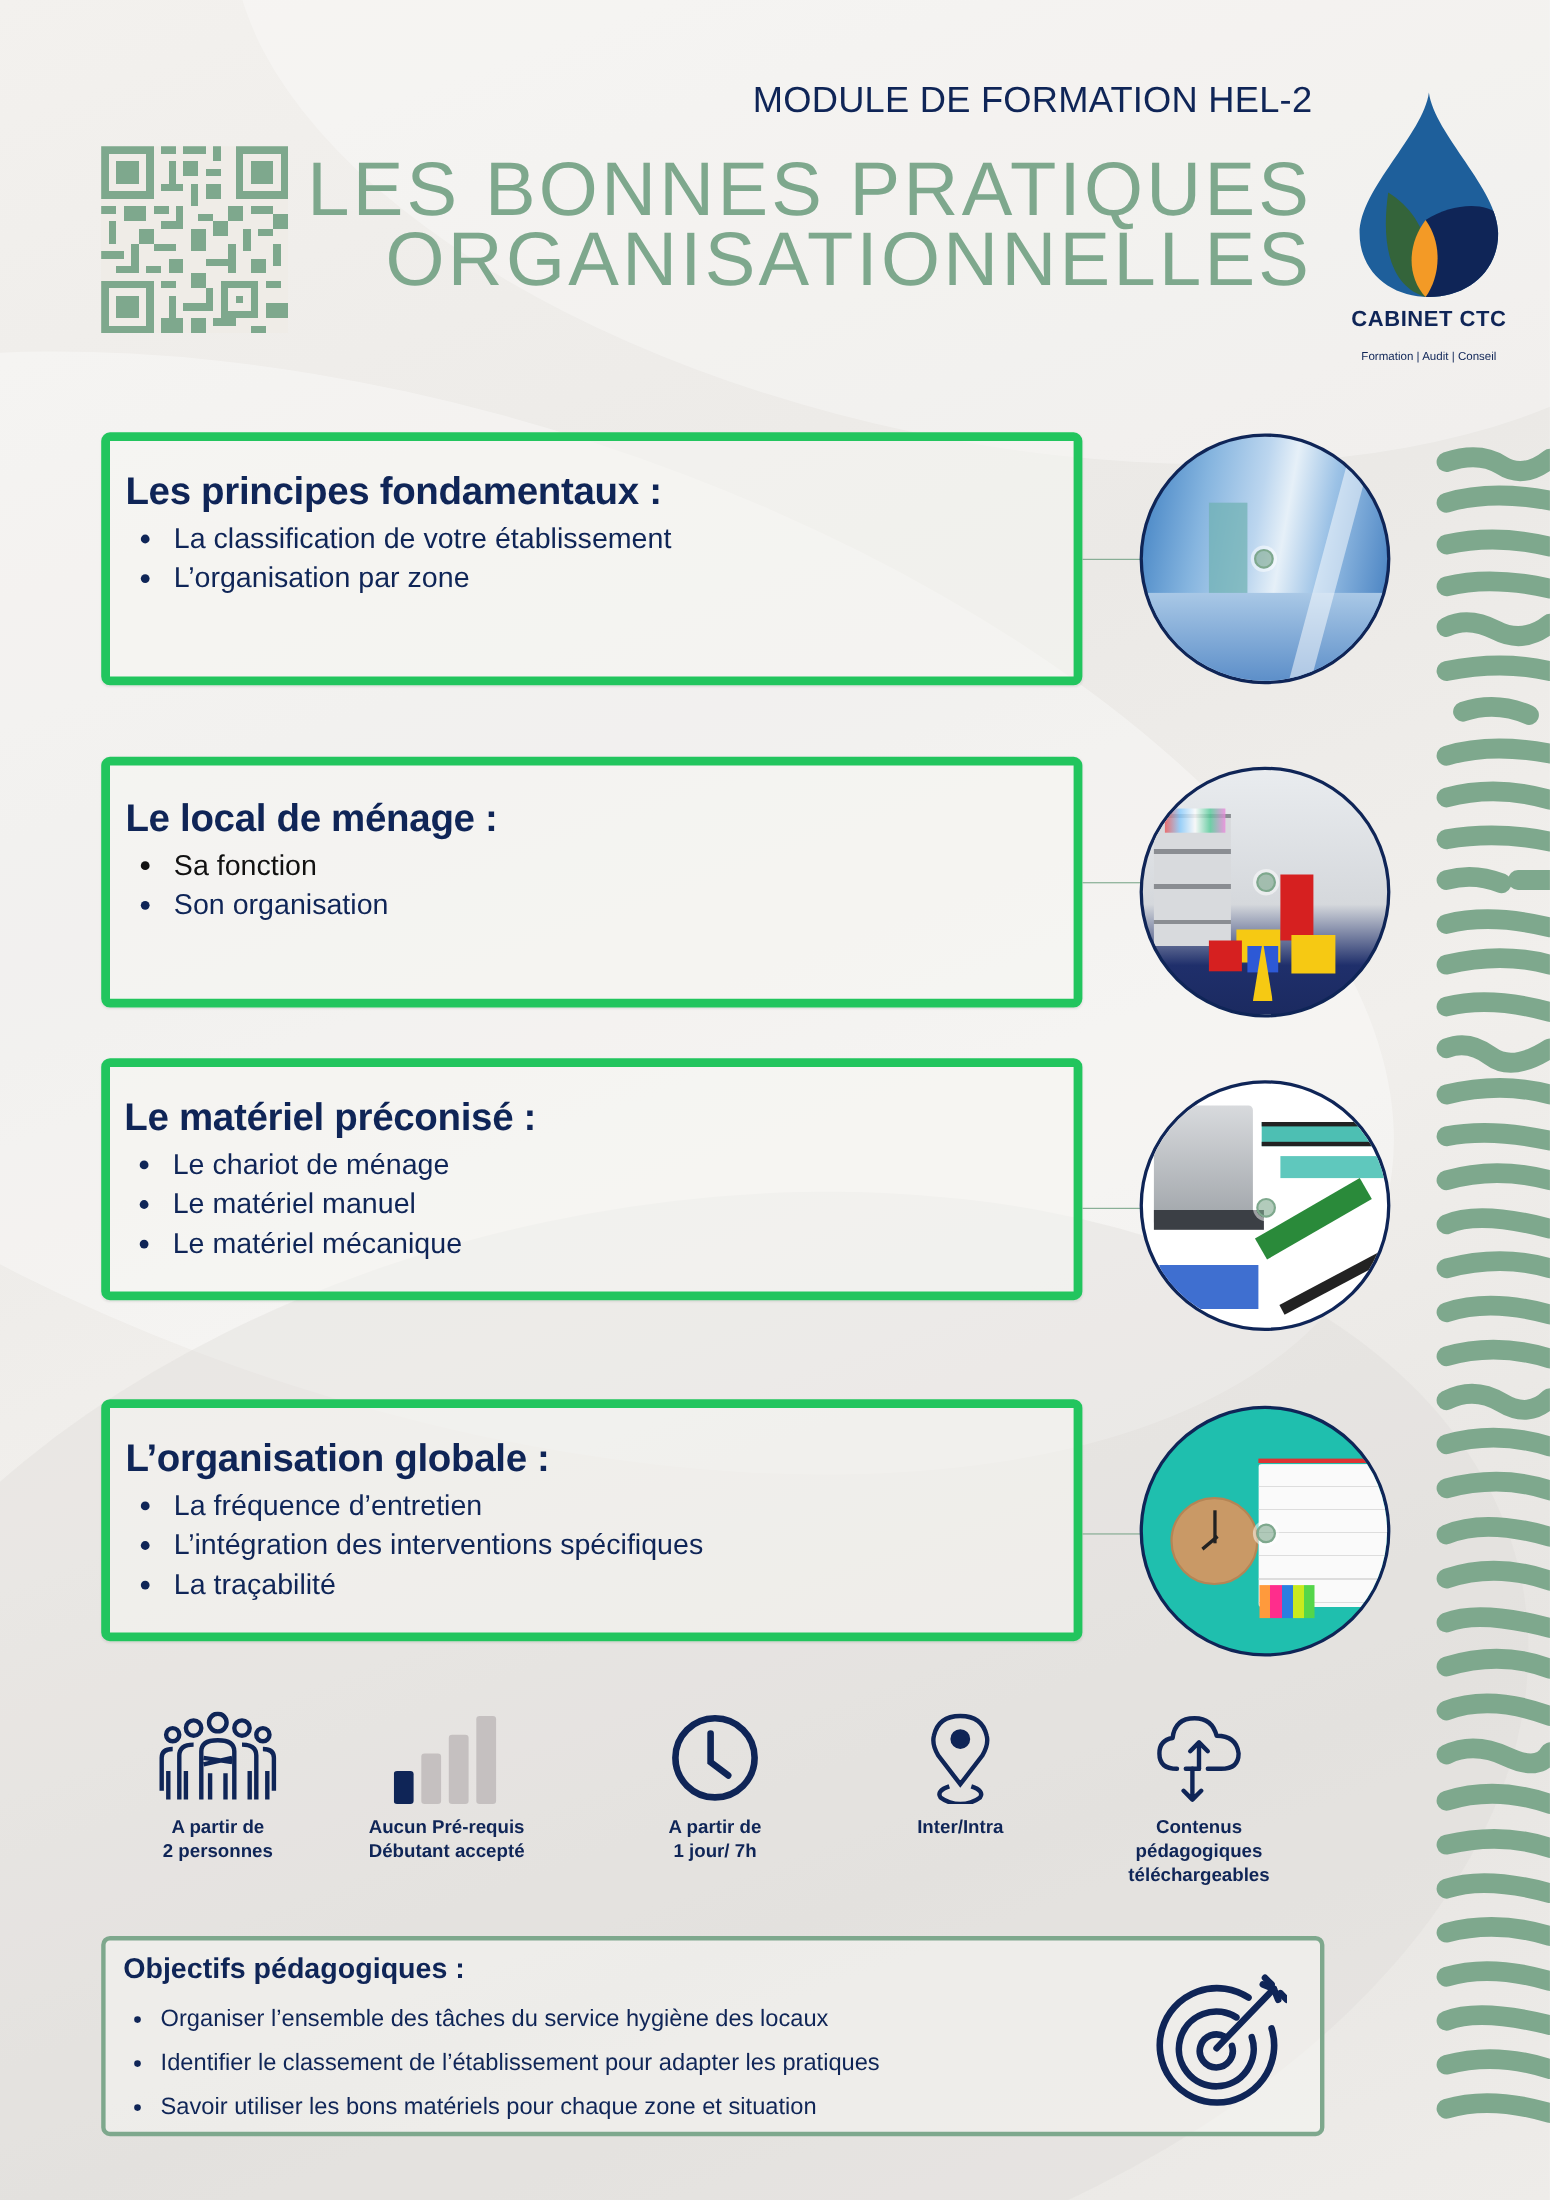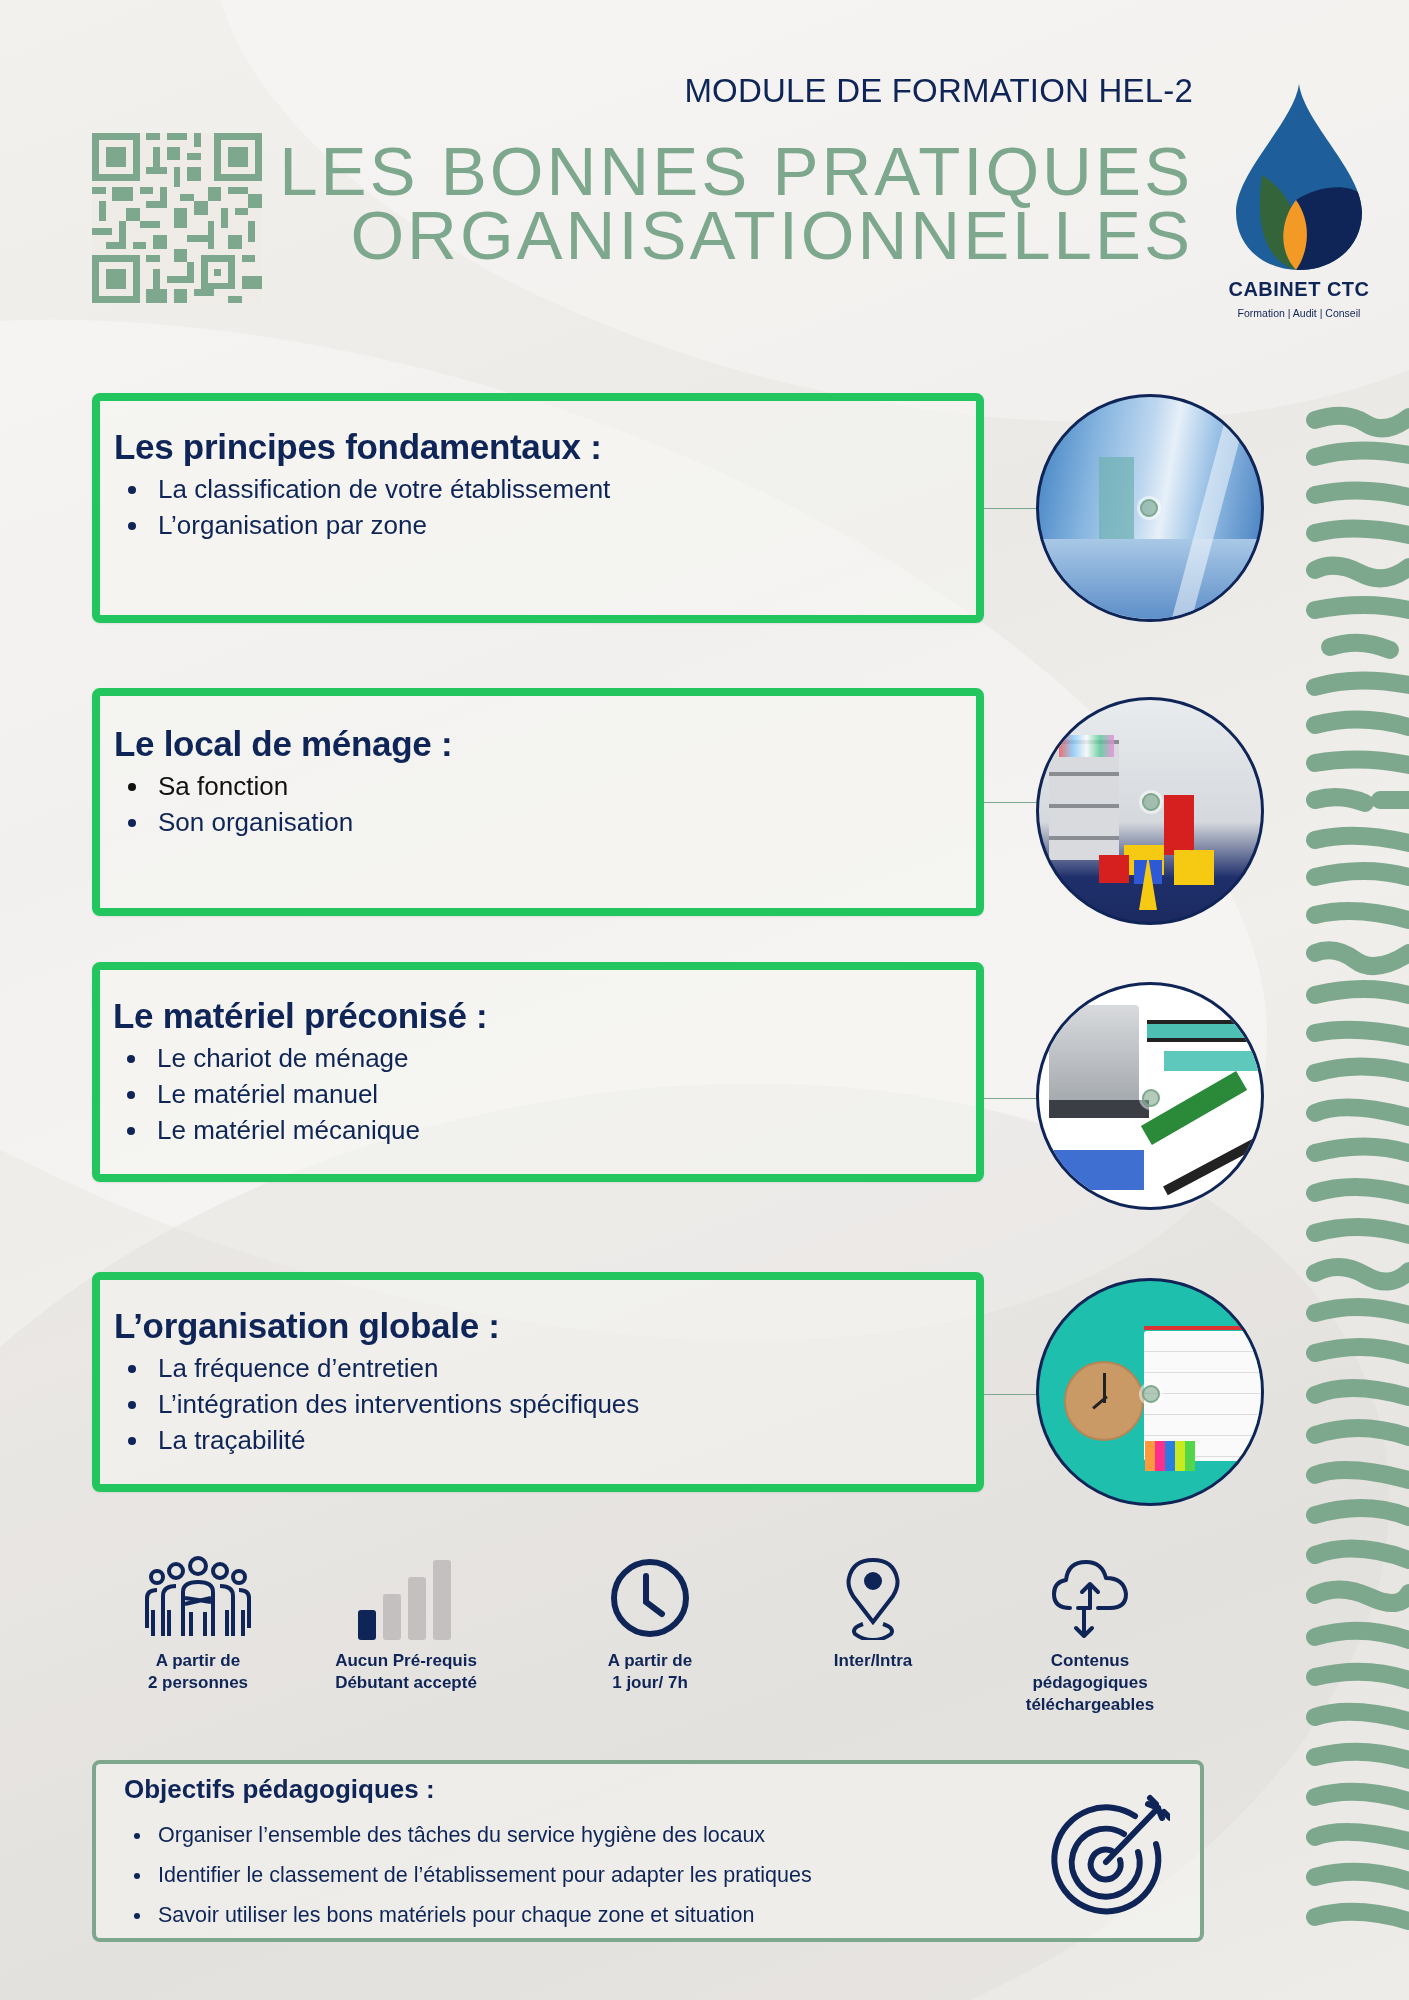--- a/index.html
+++ b/index.html
@@ -21,21 +21,21 @@
     position: absolute; right: 216px; top: 72px;
     font-weight: 400; font-size: 33px; letter-spacing: 0.2px; color: #0f2557;
   }
   .main-title {
     position: absolute; right: 216px; top: 140px; text-align: right;
     font-size: 69px; line-height: 64px; color: #7ea88d; letter-spacing: 3px; font-weight: 400;
   }
   .qr { position: absolute; left: 92px; top: 133px; width: 170px; height: 170px; }
   .logo { position: absolute; left: 1214px; top: 82px; width: 170px; height: 225px; text-align: center; }
   .logo .brand { font-weight: 700; font-size: 20px; color: #0f2557; margin-top: 2px; letter-spacing: 0.5px; }
-  .logo .tagline { font-size: 10.5px; color: #0f2557; margin-top: 6px; }
+  .logo .tagline { font-size: 10.5px; color: #0f2557; margin-top: 16px; }
 
   
   .fingerprint { position: absolute; left: 1305px; top: 405px; width: 104px; height: 1540px; overflow: hidden; }
 
   
   .card {
     position: absolute; left: 92px; width: 892px;
     border: 8px solid #22c55e; border-radius: 8px;
     background: rgba(246,245,242,0.55);
     box-shadow: 0 1px 2px rgba(0,0,0,0.08);
@@ -55,21 +55,21 @@
   .connector { position: absolute; height: 1px; background: #7ea88d; left: 984px; }
   .dot { position: absolute; width: 18px; height: 18px; border-radius: 50%; border: 2px solid #7ea88d; background: rgba(126,168,141,0.6); box-shadow: 0 0 0 3px rgba(255,255,255,0.5); }
 
   
   .info { position: absolute; top: 1550px; text-align: center; font-weight: 700; font-size: 17px; line-height: 22px; color: #0f2557; }
   .info .icon { height: 90px; display: flex; align-items: flex-end; justify-content: center; margin-bottom: 10px; }
 
   
   .objectives {
     position: absolute; left: 92px; top: 1760px; width: 1112px; height: 182px;
-    border: 4px solid #7ea88d; border-radius: 8px; background: rgba(246,245,242,0.55); padding: 10px 28px;
+    border: 4px solid #7ea88d; border-radius: 8px; background: rgba(246,245,242,0.55); padding: 10px 16px;
   }
   .objectives h3 { font-size: 26px; font-weight: 700; color: #0f2557; }
   .objectives ul { list-style: none; margin-top: 10px; }
   .objectives li { font-size: 21.5px; line-height: 40px; color: #0f2557; position: relative; padding-left: 34px; }
   .objectives li::before { content: ""; position: absolute; left: 10px; top: 18px; width: 6px; height: 6px; border-radius: 50%; background: #0f2557; }
   .target { position: absolute; right: 30px; top: 30px; }
 </style>
 </head>
 <body>
 

